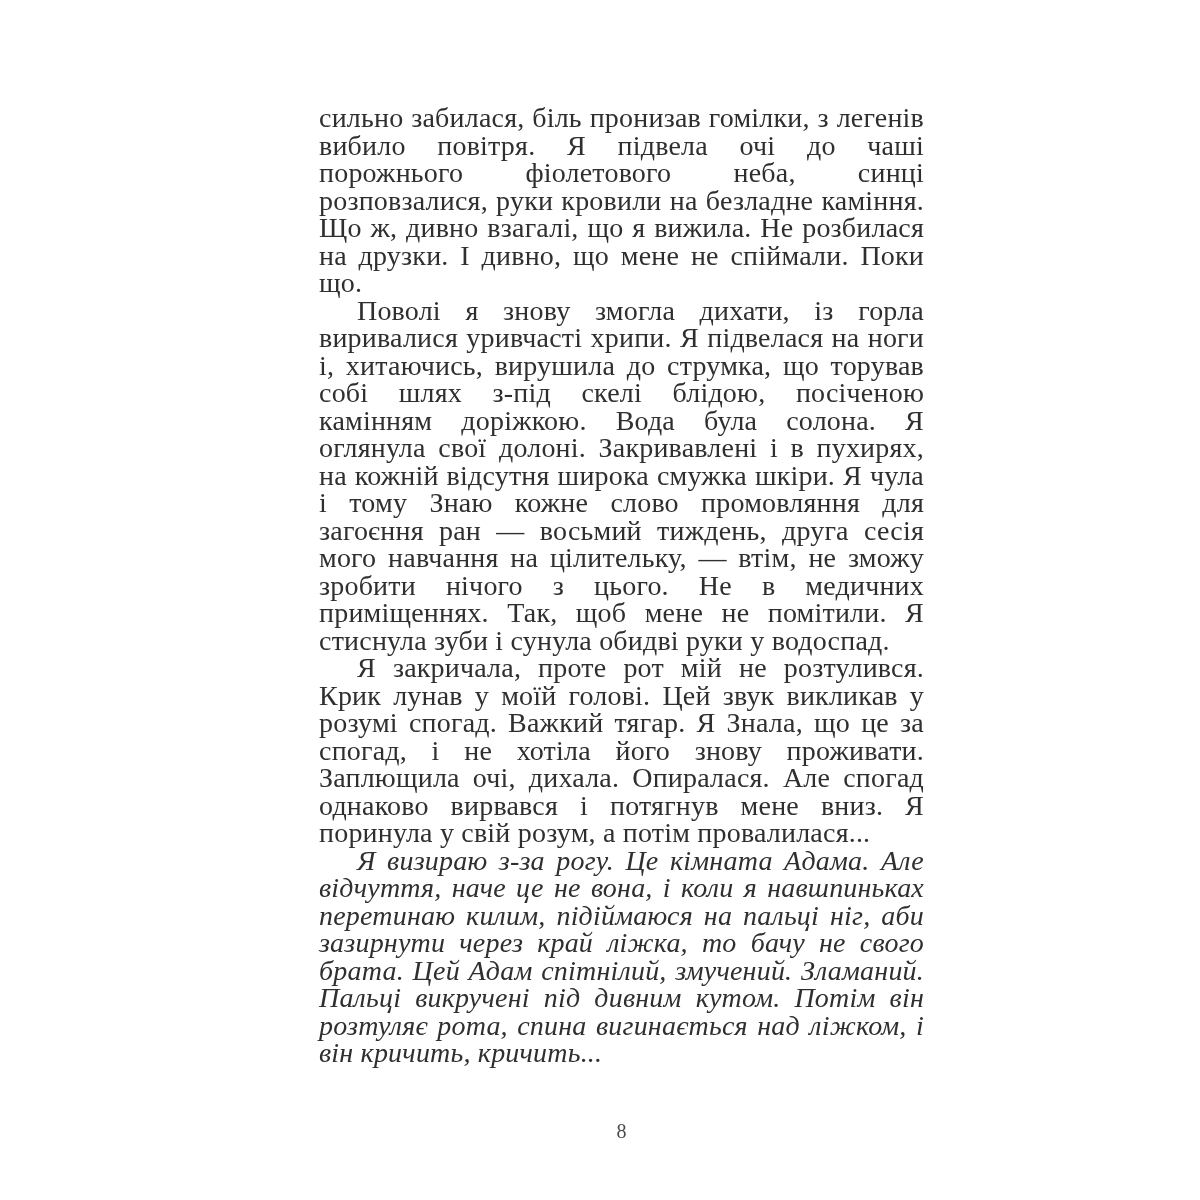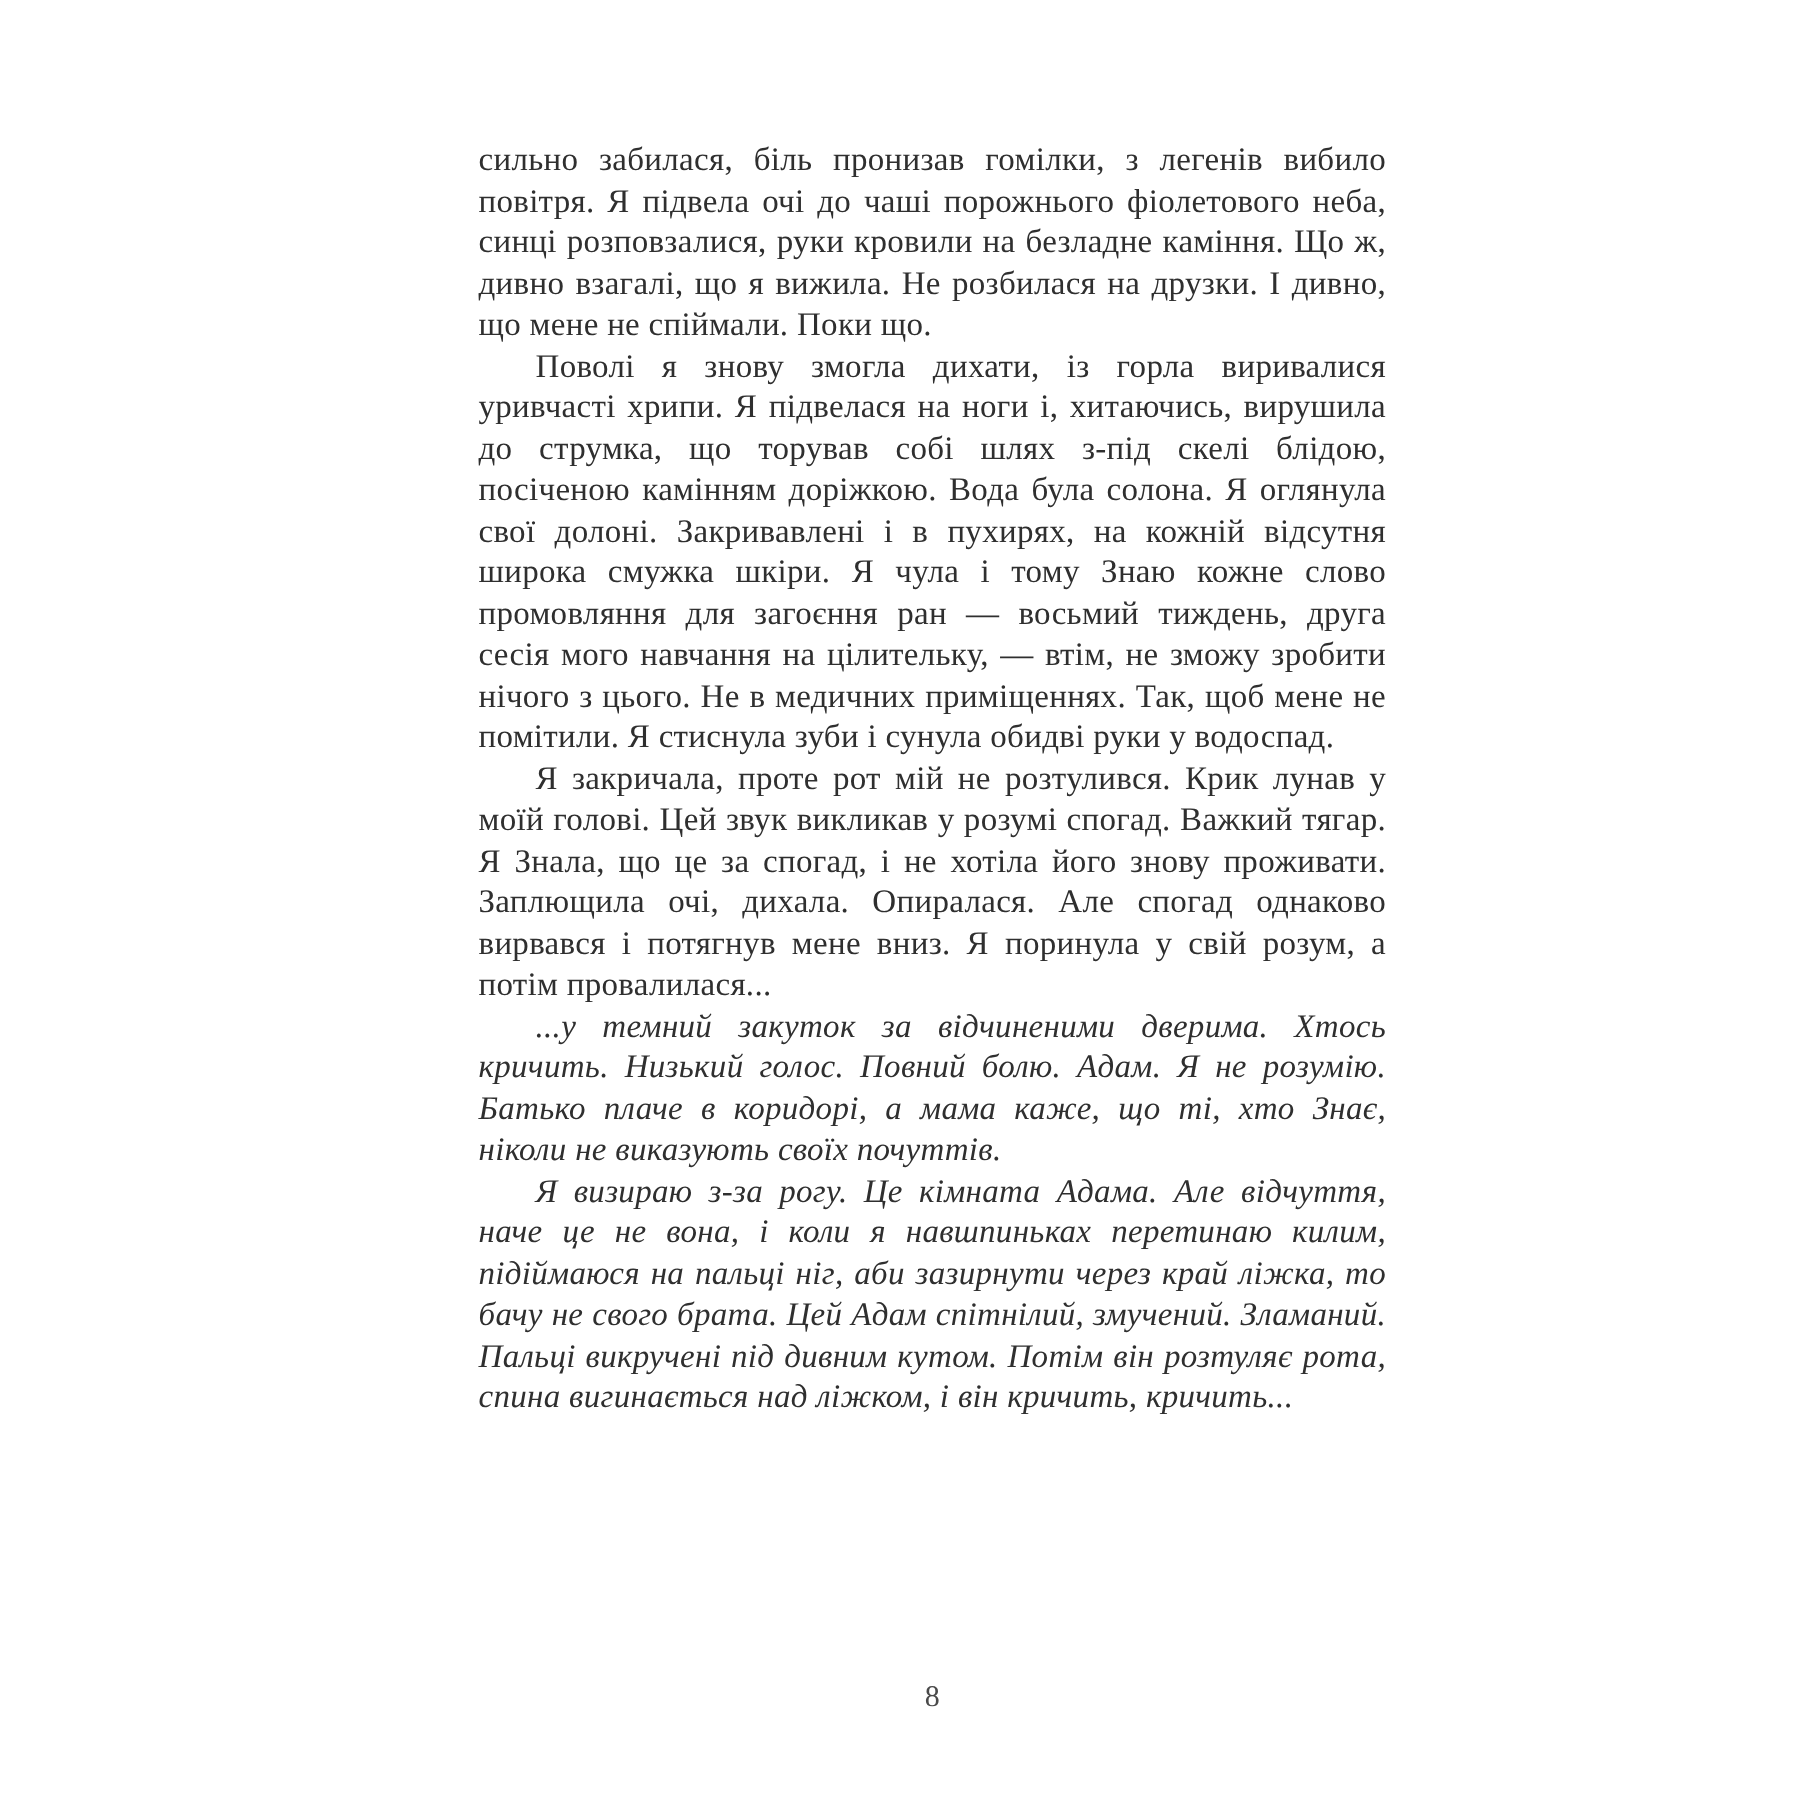--- a/index.html
+++ b/index.html
@@ -15,23 +15,23 @@
     overflow: hidden;
   }
   .book-page {
     position: absolute;
     inset: 0;
     background: #ffffff;
   }
   .text-block {
     position: absolute;
     left: 319px;
-    top: 92px;
+    top: 104px;
     width: 605px;
-    font-size: 22px;
+    font-size: 28px;
     line-height: 27.5px;
     color: #2f2f2f;
     text-align: justify;
     letter-spacing: 0.2px;
   }
   .para {
     margin: 0;
     text-indent: 38px;
   }
   .para.no-indent {
@@ -51,17 +51,16 @@
   }
 </style>
 </head>
 <body>
 
 <div class="book-page">
   <div class="text-block">
     <p class="para no-indent">сильно забилася, біль пронизав гомілки, з легенів вибило повітря. Я підвела очі до чаші порожнього фіолетового неба, синці розповзалися, руки кровили на безладне каміння. Що ж, дивно взагалі, що я вижила. Не розбилася на друзки. І дивно, що мене не спіймали. Поки що.</p>
     <p class="para">Поволі я знову змогла дихати, із горла виривалися уривчасті хрипи. Я підвелася на ноги і, хитаючись, вирушила до струмка, що торував собі шлях з-під скелі блідою, посіченою камінням доріжкою. Вода була солона. Я оглянула свої долоні. Закривавлені і в пухирях, на кожній відсутня широка смужка шкіри. Я чула і тому Знаю кожне слово промовляння для загоєння ран — восьмий тиждень, друга сесія мого навчання на цілительку, — втім, не зможу зробити нічого з цього. Не в медичних приміщеннях. Так, щоб мене не помітили. Я стиснула зуби і сунула обидві руки у водоспад.</p>
     <p class="para">Я закричала, проте рот мій не розтулився. Крик лунав у моїй голові. Цей звук викликав у розумі спогад. Важкий тягар. Я Знала, що це за спогад, і не хотіла його знову проживати. Заплющила очі, дихала. Опиралася. Але спогад однаково вирвався і потягнув мене вниз. Я поринула у свій розум, а потім провалилася...</p>
-    <p class="para italic">...у темний закуток за відчиненими дверима. Хтось кричить. Низький голос. Повний болю. Адам. Я не розумію. Батько плаче в коридорі, а мама каже, що ті, хто Знає, ніколи не виказують своїх почуттів.</p>
     <p class="para italic">Я визираю з-за рогу. Це кімната Адама. Але відчуття, наче це не вона, і коли я навшпиньках перетинаю килим, підіймаюся на пальці ніг, аби зазирнути через край ліжка, то бачу не свого брата. Цей Адам спітнілий, змучений. Зламаний. Пальці викручені під дивним кутом. Потім він розтуляє рота, спина вигинається над ліжком, і він кричить, кричить...</p>
   </div>
   <div class="page-number">8</div>
 </div>
 
 </body></html>

